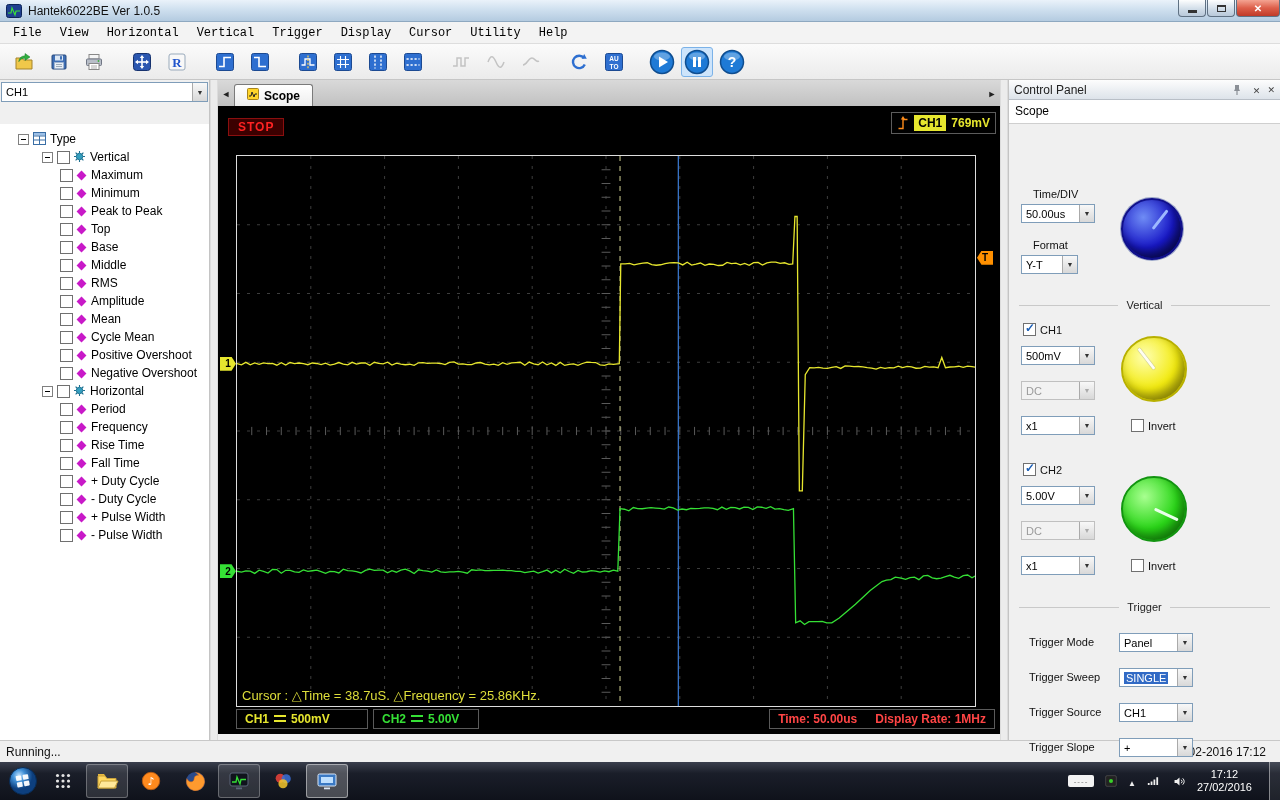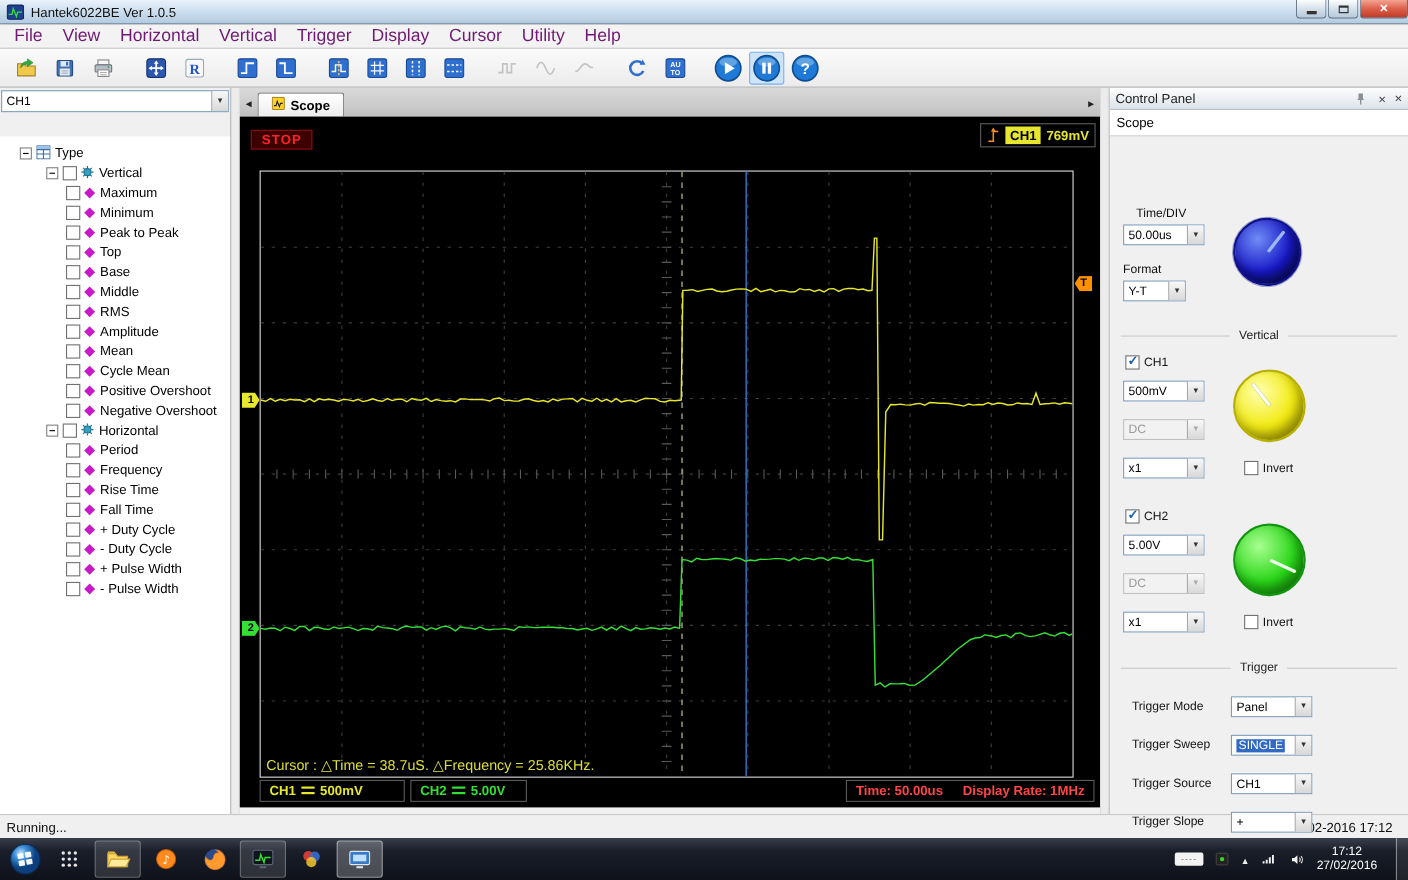--- a/index.html
+++ b/index.html
@@ -15,21 +15,21 @@
   .win-btn{height:17px;border:1px solid #5f7183;border-top:none;border-radius:0 0 4px 4px;
     display:flex;align-items:center;justify-content:center;margin-left:1px;}
   .win-btn.min,.win-btn.max{width:28px;background:linear-gradient(#fdfefe,#cedbe7 60%,#b9c9da);}
   .win-btn.close{width:44px;background:linear-gradient(#f4a492,#dd5f4a 50%,#c03a28);}
   .ic-min{width:9px;height:3px;background:#333;margin-top:6px;}
   .ic-max{width:9px;height:7px;border:1px solid #333;border-top:2px solid #333;background:#fff0;}
   .ic-close::after{content:"✕";color:#fff;font-size:10px;font-weight:bold;}
 
   
   .menubar{height:22px;background:#f3f3f3;border-bottom:1px solid #ddd;display:flex;align-items:center;padding-left:4px;}
-  .menu-item{font-size:16px;color:#701a75;padding:3px 9px;}
+  .menu-item{font-size:12px;color:#000000;padding:3px 9px;font-family:Liberation Mono, monospace;}
   .toolbar{height:36px;background:linear-gradient(#fbfbfb,#ebebeb);border-bottom:1px solid #c6c6c6;
     display:flex;align-items:center;padding-left:8px;}
   .tb-btn{width:32px;height:30px;display:flex;align-items:center;justify-content:center;border:1px solid transparent;border-radius:3px;margin-right:3px;}
   .tb-btn.disabled{opacity:.45;filter:grayscale(1);}
   .tb-btn.active{background:#cde4fb;border-color:#7bb2e8;}
   .tb-gap{width:13px;height:26px;}
   .tb-ic{display:flex;}
   .tb-ic svg{display:block;}
 
   
@@ -597,21 +597,21 @@
           <span class="panel-close" style="margin-left:0"></span>
         </span>
       </div>
       <div class="cp-page">Scope</div>
       <div class="cp-body" id="cp-body">
           <span class="cp-lbl" style="top: 36px; left: 24px;">Time/DIV</span>
           <div class="combo" style="top: 52px; left: 12px; width: 74px;">
             <span class="combo-text">50.00us</span>
             <span class="combo-arrow"></span>
           </div>
-          <span class="cp-lbl" style="top: 87px; left: 12px;">Format</span>
+          <span class="cp-lbl" style="top: 87px; left: 24px;">Format</span>
           <div class="combo" style="top: 103px; left: 12px; width: 57px;">
             <span class="combo-text">Y-T</span>
             <span class="combo-arrow"></span>
           </div>
           <div class="knob timek" style="top: 46px; left: 112px;">
             <div class="kp" style="transform: rotate(38deg);"></div>
           </div>
           <div class="section" style="top: 147px;">
             <span>Vertical</span>
           </div>

